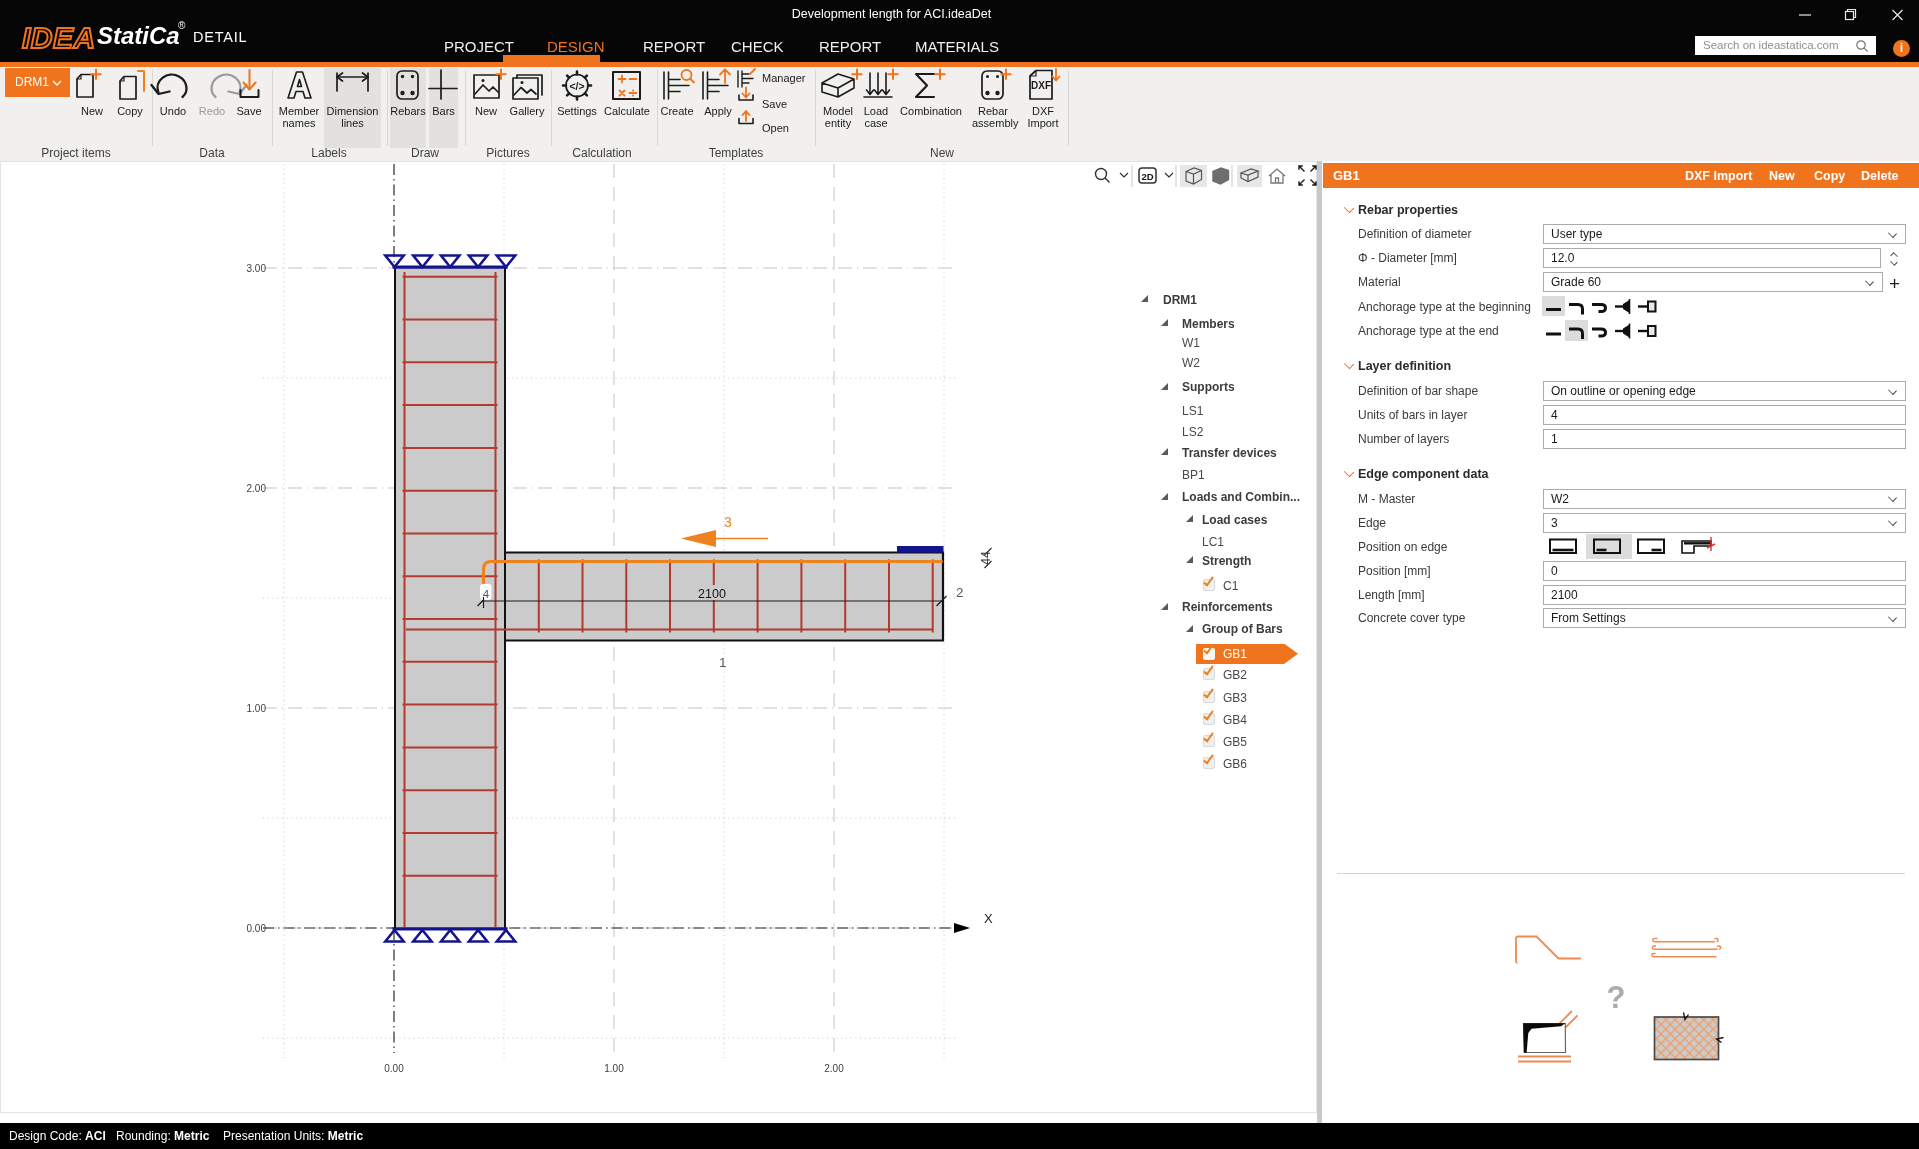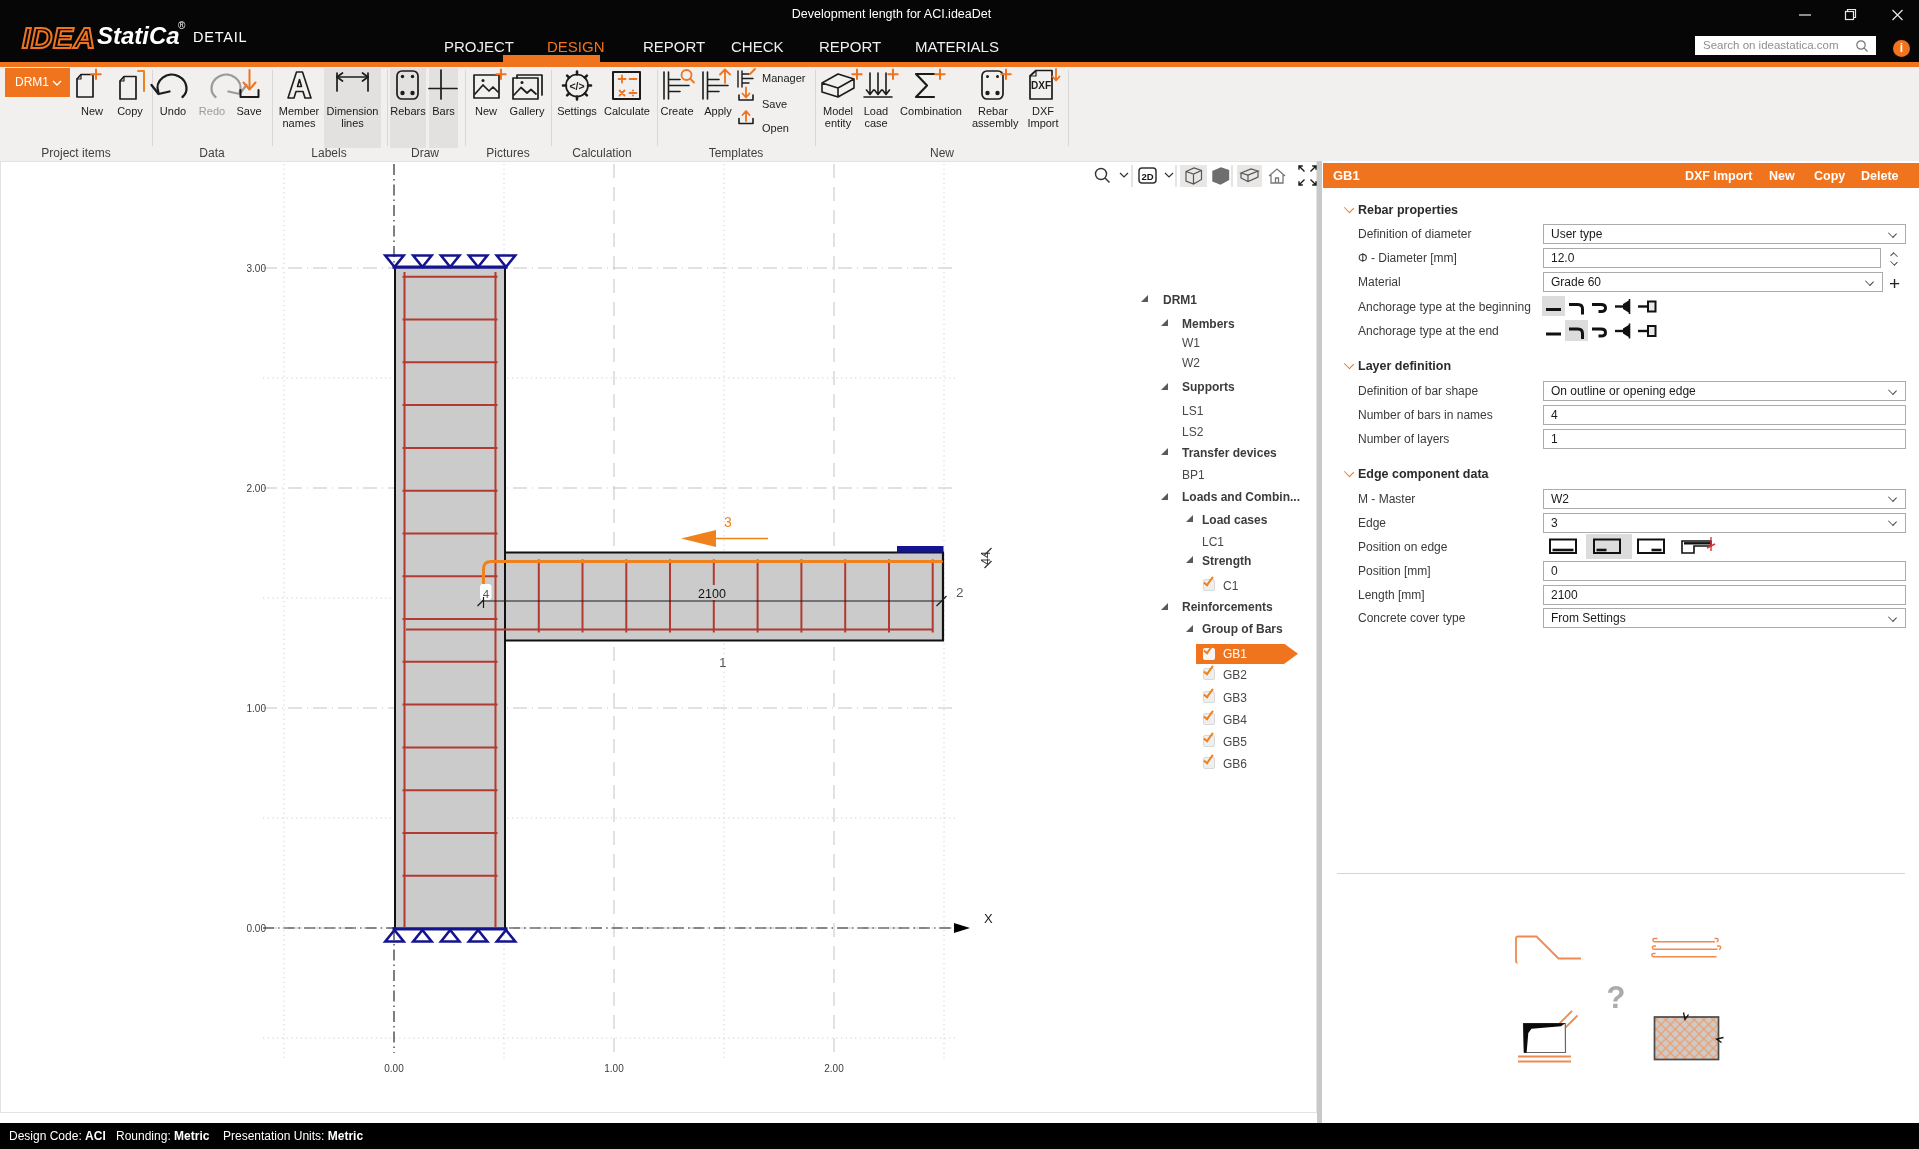--- a/index.html
+++ b/index.html
@@ -503,21 +503,21 @@
     <line x1="98" y1="37" x2="108" y2="37" stroke-width="2.4"></line>
     <rect x="108" y="32" width="7.5" height="10" fill="#E9E9E9" stroke-width="2"></rect>
   </g>
 </svg>
 
 <div class="pchev" style="left:1345px;top:360px"></div>
 <div class="phead" style="left:1358px;top:359px">Layer definition</div>
 <div class="plabel" style="left:1358px;top:384px">Definition of bar shape</div>
 <div class="pfield" style="left:1543px;top:381px;width:363px">On outline or opening edge</div>
 <div class="fchev" style="left:1889px;top:387px"></div>
-<div class="plabel" style="left:1358px;top:407.8px">Number of bars in names</div>
+<div class="plabel" style="left:1358px;top:407.8px">Units of bars in layer</div>
 <div class="pfield" style="left:1543px;top:404.8px;width:363px">4</div>
 <div class="plabel" style="left:1358px;top:431.7px">Number of layers</div>
 <div class="pfield" style="left:1543px;top:428.7px;width:363px">1</div>
 
 <div class="pchev" style="left:1345px;top:468px"></div>
 <div class="phead" style="left:1358px;top:466.9px">Edge component data</div>
 <div class="plabel" style="left:1358px;top:491.7px">M - Master</div>
 <div class="pfield" style="left:1543px;top:488.7px;width:363px">W2</div>
 <div class="fchev" style="left:1889px;top:494px"></div>
 <div class="plabel" style="left:1358px;top:515.7px">Edge</div>

